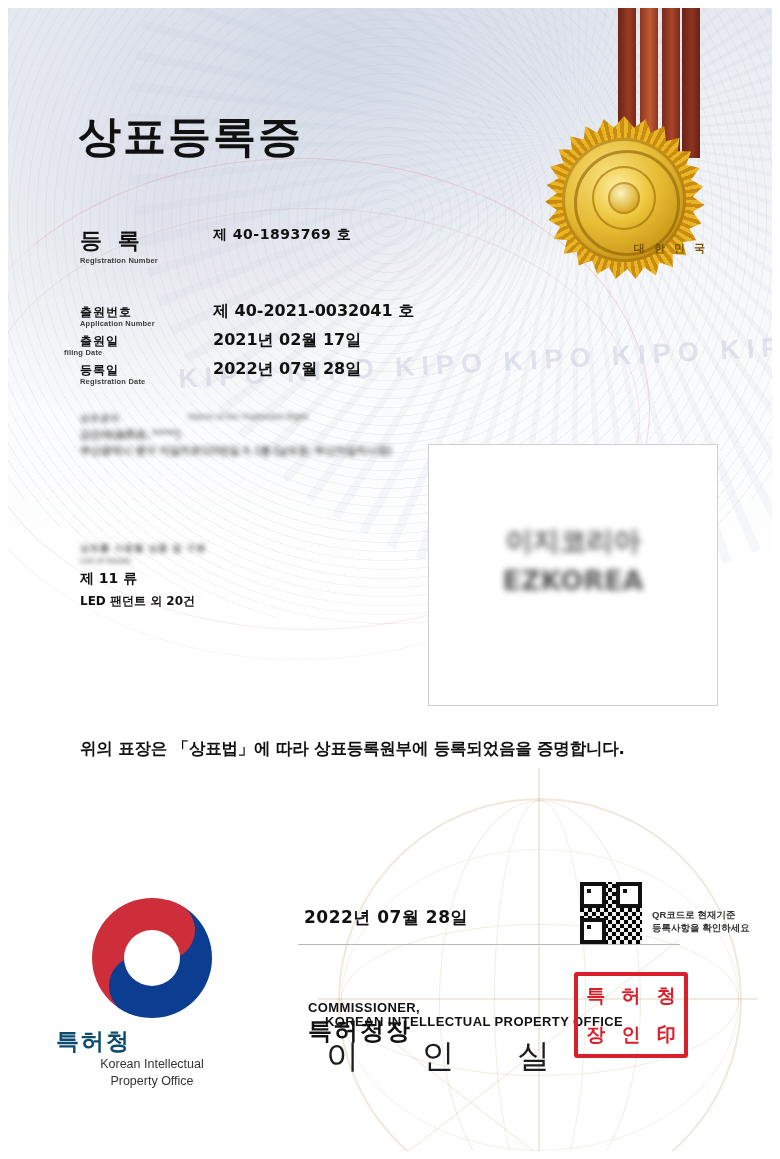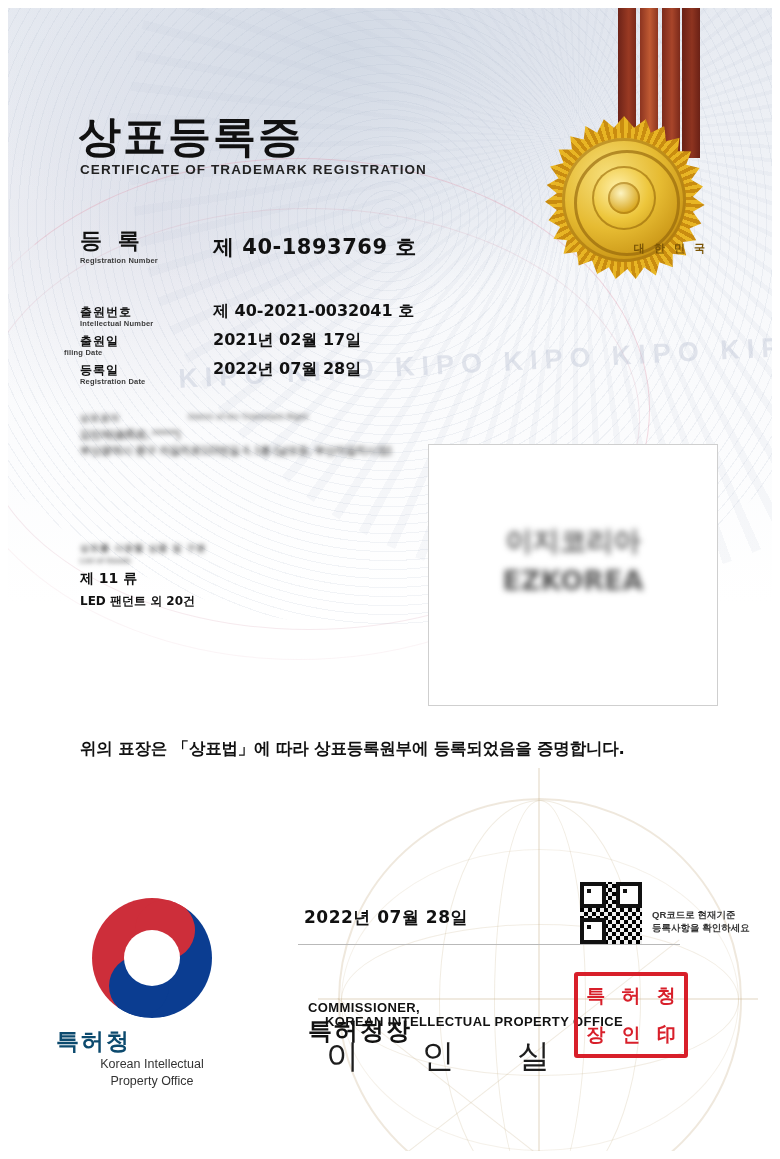--- a/index.html
+++ b/index.html
@@ -275,21 +275,21 @@
   }
   .field-val {
     position: absolute;
     font-weight: 700;
     color: #111;
     font-family: "DejaVu Sans", "Liberation Sans", sans-serif;
   }
 
   .reg-label { left: 72px; top: 218px; font-size: 22px; letter-spacing: 4px; }
   .reg-sub   { left: 72px; top: 248px; }
-  .reg-val   { left: 205px; top: 218px; font-size: 21px; letter-spacing: .5px; margin-top: 7px; }
+  .reg-val   { left: 205px; top: 218px; font-size: 14px; letter-spacing: .5px; }
 
   .app-label { left: 72px; top: 296px; font-size: 12px; letter-spacing: 1px; }
   .app-sub   { left: 72px; top: 311px; }
   .app-val   { left: 205px; top: 293px; font-size: 16px; }
 
   .fil-label { left: 72px; top: 325px; font-size: 12px; letter-spacing: 1px; }
   .fil-sub   { left: 56px; top: 340px; }
   .fil-val   { left: 205px; top: 322px; font-size: 16px; }
 
   .rgd-label { left: 72px; top: 354px; font-size: 12px; letter-spacing: 1px; }
@@ -583,28 +583,27 @@
   </div>
   <div class="seal">
     <div class="seal-star"></div>
     <div class="seal-ring"></div>
     <div class="seal-ring2"></div>
     <div class="seal-core"></div>
     <div class="seal-text">대 한 민 국</div>
   </div>
 
   <div class="title-ko">상표등록증</div>
-  <div class="title-en">CERTIFICATE OF TRADEMARK REGISTRATION</div>
 
   <div class="field-label reg-label">등 록</div>
   <div class="field-sub reg-sub">Registration Number</div>
   <div class="field-val reg-val">제 40-1893769 호</div>
 
   <div class="field-label app-label">출원번호</div>
-  <div class="field-sub app-sub">Intellectual Number</div>
+  <div class="field-sub app-sub">Application Number</div>
   <div class="field-val app-val">제 40-2021-0032041 호</div>
 
   <div class="field-label fil-label">출원일</div>
   <div class="field-sub fil-sub">filing Date</div>
   <div class="field-val fil-val">2021년 02월 17일</div>
 
   <div class="field-label rgd-label">등록일</div>
   <div class="field-sub rgd-sub">Registration Date</div>
   <div class="field-val rgd-val">2022년 07월 28일</div>
 

